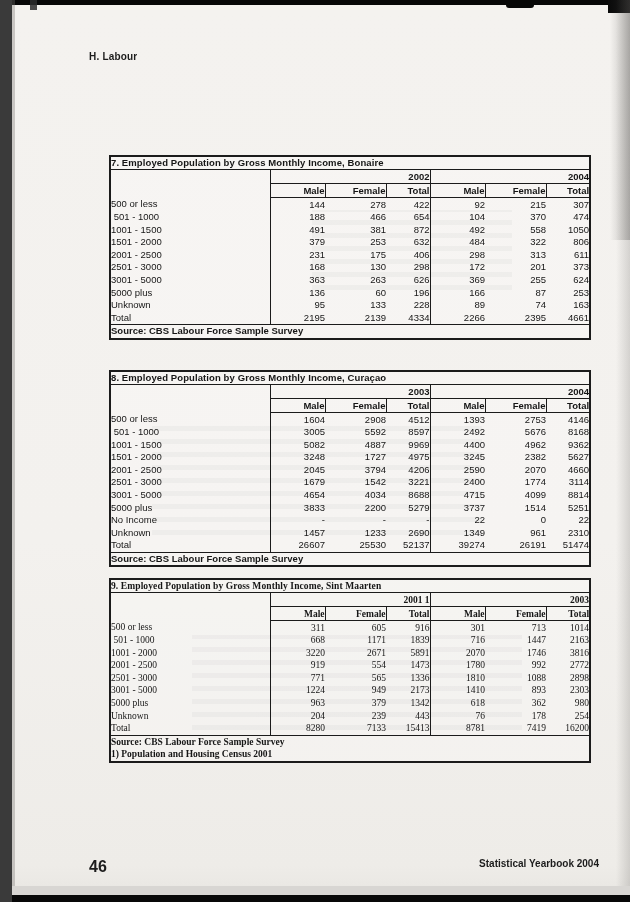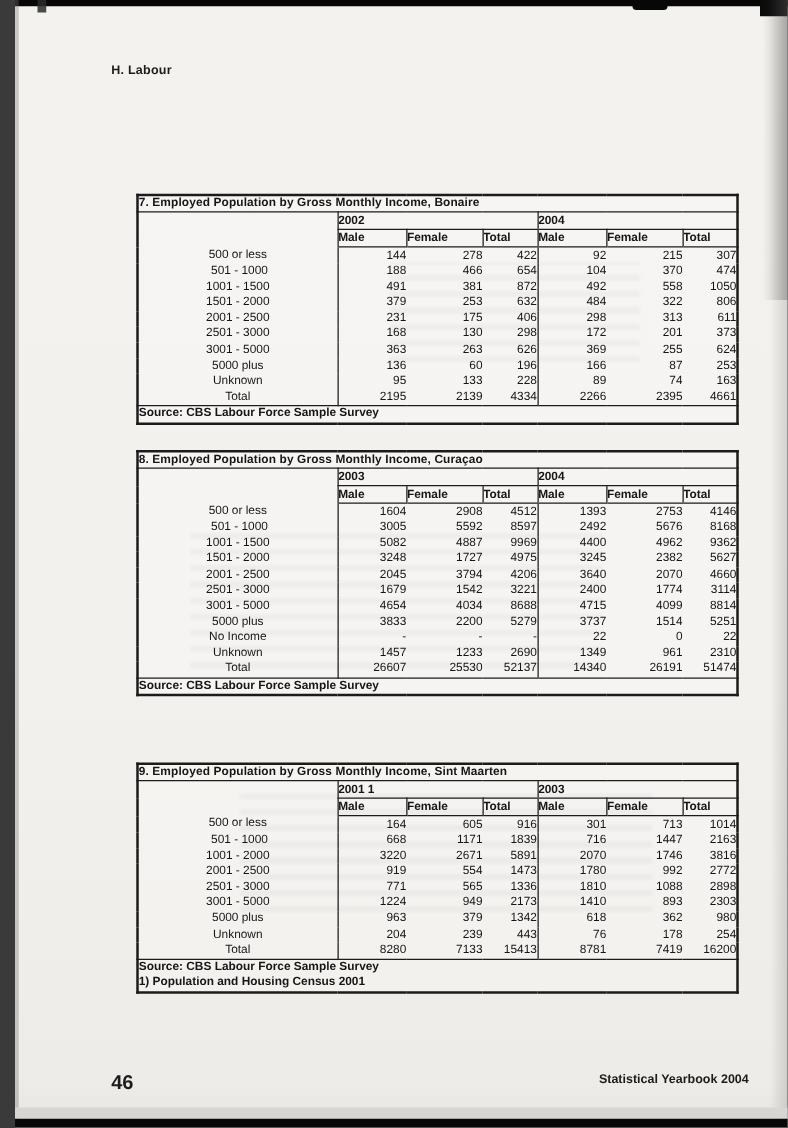--- a/index.html
+++ b/index.html
@@ -24,32 +24,32 @@
   .bottom-bar{position:absolute;left:0;bottom:0;width:100%;height:7px;background:#080808;}
   
   .bleed{position:absolute;filter:blur(.7px);pointer-events:none;
     background:repeating-linear-gradient(0deg,rgba(70,70,75,.055) 0 5px,rgba(0,0,0,0) 5px 13px);}
   
   .section-header{position:absolute;left:77px;top:51px;font-size:10px;font-weight:bold;letter-spacing:.2px;}
   .page-number{position:absolute;left:77px;top:858px;font-size:16px;font-weight:bold;}
   .yearbook-title{position:absolute;right:43px;top:858px;font-size:10px;font-weight:bold;}
   
   .table-wrap{position:absolute;left:97px;width:403px;}
-  #t0{top:155px;} #t1{top:360px;} #t2{top:610px;}
+  #t0{top:155px;} #t1{top:370px;} #t2{top:578px;font-family:Liberation Serif, serif;}
   table.stat{border-collapse:collapse;table-layout:fixed;width:481px;
     border:2px solid #1b1b1b;background:rgba(255,255,255,.25);}
   table.stat td{padding:0;font-size:9.5px;line-height:12.4px;color:#161616;overflow:hidden;}
   td.t-title{font-size:10.5px;font-weight:bold;text-align:left;padding:2px 2px 2px 5px;
     border-bottom:1px solid #1b1b1b;line-height:12px;letter-spacing:.1px;}
   td.t-lblhead{border-right:1px solid #1b1b1b;}
-  td.t-year{font-weight:bold;text-align:left;height:13px;
+  td.t-year{font-weight:bold;text-align:right;height:13px;
     border-left:1px solid #1b1b1b;border-bottom:1px solid #1b1b1b;}
-  td.t-col{font-weight:bold;text-align:left;height:13px;
+  td.t-col{font-weight:bold;text-align:right;height:13px;
     border-left:1px solid #1b1b1b;border-bottom:1px solid #1b1b1b;}
-  td.t-lbl{text-align:center;padding-left:5px;white-space:pre;height:12.6px;border-right:1px solid #1b1b1b;}
+  td.t-lbl{text-align:left;padding-left:5px;white-space:pre;height:12.6px;border-right:1px solid #1b1b1b;}
   td.t-val{text-align:right;padding-right:6px;height:12.6px;}
   td.t-val.g2{border-left:1px solid #1b1b1b;}
   tr.total-row td{border-bottom:1px solid #1b1b1b;}
   td.t-src{font-weight:bold;text-align:left;padding:2px 2px 2px 5px;line-height:11.5px;}
 </style>
 </head>
 <body>
 
 <div class="page">
 
@@ -257,21 +257,21 @@
             <td class="t-val">4975</td>
             <td class="t-val g2">3245</td>
             <td class="t-val">2382</td>
             <td class="t-val">5627</td>
           </tr>
           <tr>
             <td class="t-lbl">2001 - 2500</td>
             <td class="t-val">2045</td>
             <td class="t-val">3794</td>
             <td class="t-val">4206</td>
-            <td class="t-val g2">3640</td>
+            <td class="t-val g2">2590</td>
             <td class="t-val">2070</td>
             <td class="t-val">4660</td>
           </tr>
           <tr>
             <td class="t-lbl">2501 - 3000</td>
             <td class="t-val">1679</td>
             <td class="t-val">1542</td>
             <td class="t-val">3221</td>
             <td class="t-val g2">2400</td>
             <td class="t-val">1774</td>
@@ -311,21 +311,21 @@
             <td class="t-val">2690</td>
             <td class="t-val g2">1349</td>
             <td class="t-val">961</td>
             <td class="t-val">2310</td>
           </tr>
           <tr class="total-row">
             <td class="t-lbl">Total</td>
             <td class="t-val">26607</td>
             <td class="t-val">25530</td>
             <td class="t-val">52137</td>
-            <td class="t-val g2">14340</td>
+            <td class="t-val g2">39274</td>
             <td class="t-val">26191</td>
             <td class="t-val">51474</td>
           </tr>
           <tr>
             <td class="t-src" colspan="7">
               <div>Source: CBS Labour Force Sample Survey</div>
             </td>
           </tr>
         </tbody>
       </table>
@@ -353,21 +353,21 @@
           <tr>
             <td class="t-col">Male</td>
             <td class="t-col">Female</td>
             <td class="t-col">Total</td>
             <td class="t-col">Male</td>
             <td class="t-col">Female</td>
             <td class="t-col">Total</td>
           </tr>
           <tr>
             <td class="t-lbl">500 or less</td>
-            <td class="t-val">164</td>
+            <td class="t-val">311</td>
             <td class="t-val">605</td>
             <td class="t-val">916</td>
             <td class="t-val g2">301</td>
             <td class="t-val">713</td>
             <td class="t-val">1014</td>
           </tr>
           <tr>
             <td class="t-lbl"> 501 - 1000</td>
             <td class="t-val">668</td>
             <td class="t-val">1171</td>

